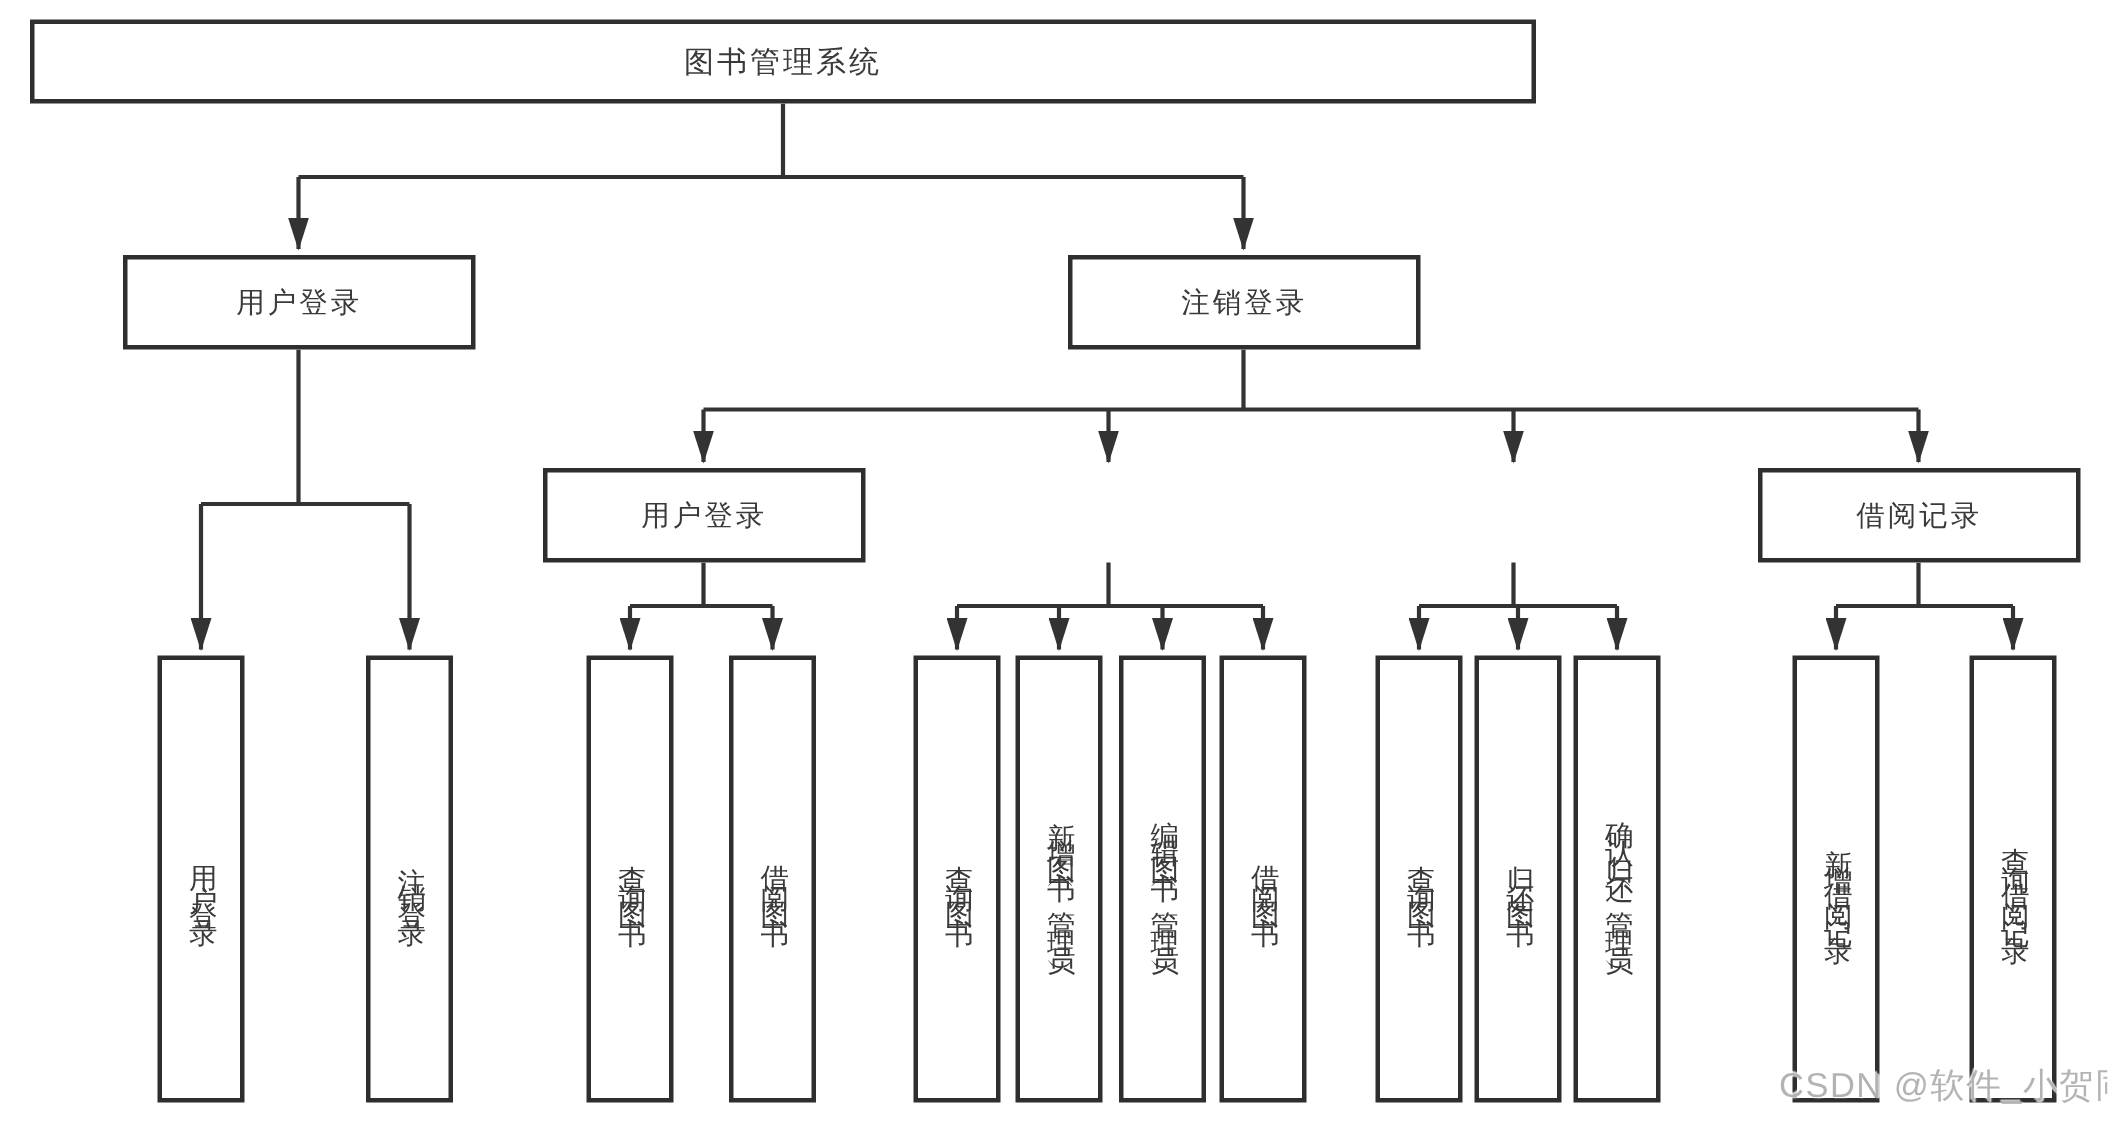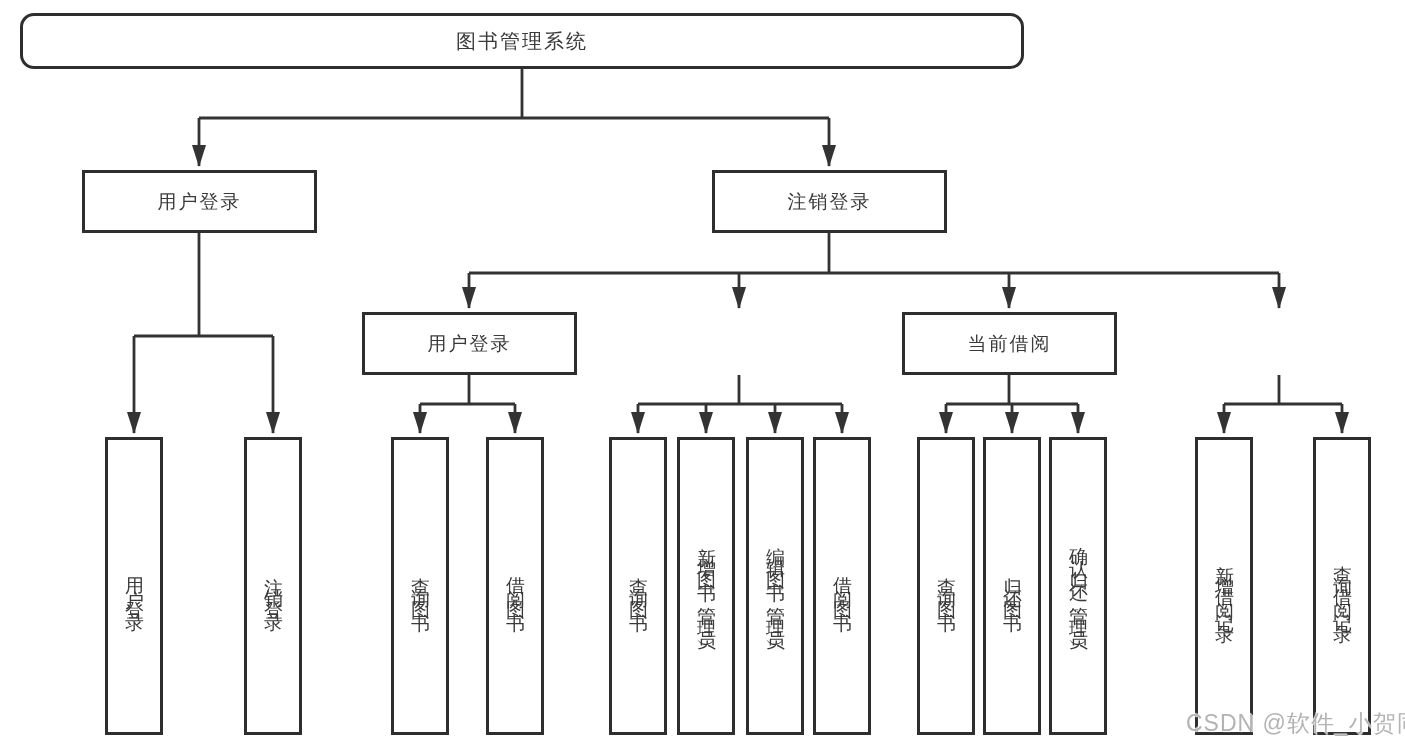--- a/index.html
+++ b/index.html
@@ -70,27 +70,27 @@
       <line x1="946" y1="404" x2="946" y2="433" marker-end="url(#arr)"></line>
       <line x1="1012" y1="404" x2="1012" y2="433" marker-end="url(#arr)"></line>
       <line x1="1078" y1="404" x2="1078" y2="433" marker-end="url(#arr)"></line>
 
       <path d="M1279,375 V404 M1224,404 H1342"></path>
       <line x1="1224" y1="404" x2="1224" y2="433" marker-end="url(#arr)"></line>
       <line x1="1342" y1="404" x2="1342" y2="433" marker-end="url(#arr)"></line>
     </g>
   </svg>
 
-  <div class="node rootbox" style="left:20px;top:13px;width:1004px;height:56px;border-radius:14px;">图书管理系统</div>
+  <div class="node rootbox" style="left:20px;top:13px;width:1004px;height:56px;">图书管理系统</div>
 
   <div class="node hbox" style="left:82px;top:170px;width:235px;height:63px;">用户登录</div>
   <div class="node hbox" style="left:712px;top:170px;width:235px;height:63px;">注销登录</div>
 
   <div class="node hbox" style="left:362px;top:312px;width:215px;height:63px;">用户登录</div>
-  <div class="node hbox" style="left:902px;top:312px;width:215px;height:63px;">当前借阅</div>
+  <div class="node hbox" style="left:1172px;top:312px;width:215px;height:63px;">借阅记录</div>
 
   <div class="node vbox" style="left:105px;top:437px;width:58px;height:298px;">
     <span>用户登录</span>
   </div>
   <div class="node vbox" style="left:244px;top:437px;width:58px;height:298px;">
     <span>注销登录</span>
   </div>
 
   <div class="node vbox" style="left:391px;top:437px;width:58px;height:298px;">
     <span>查询图书</span>

